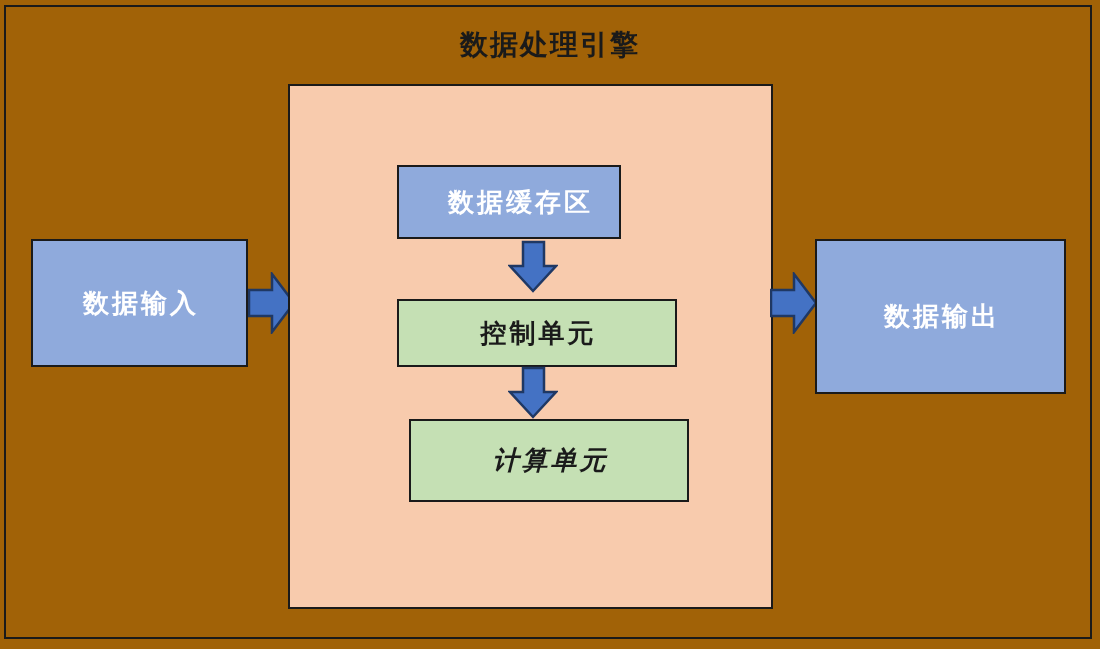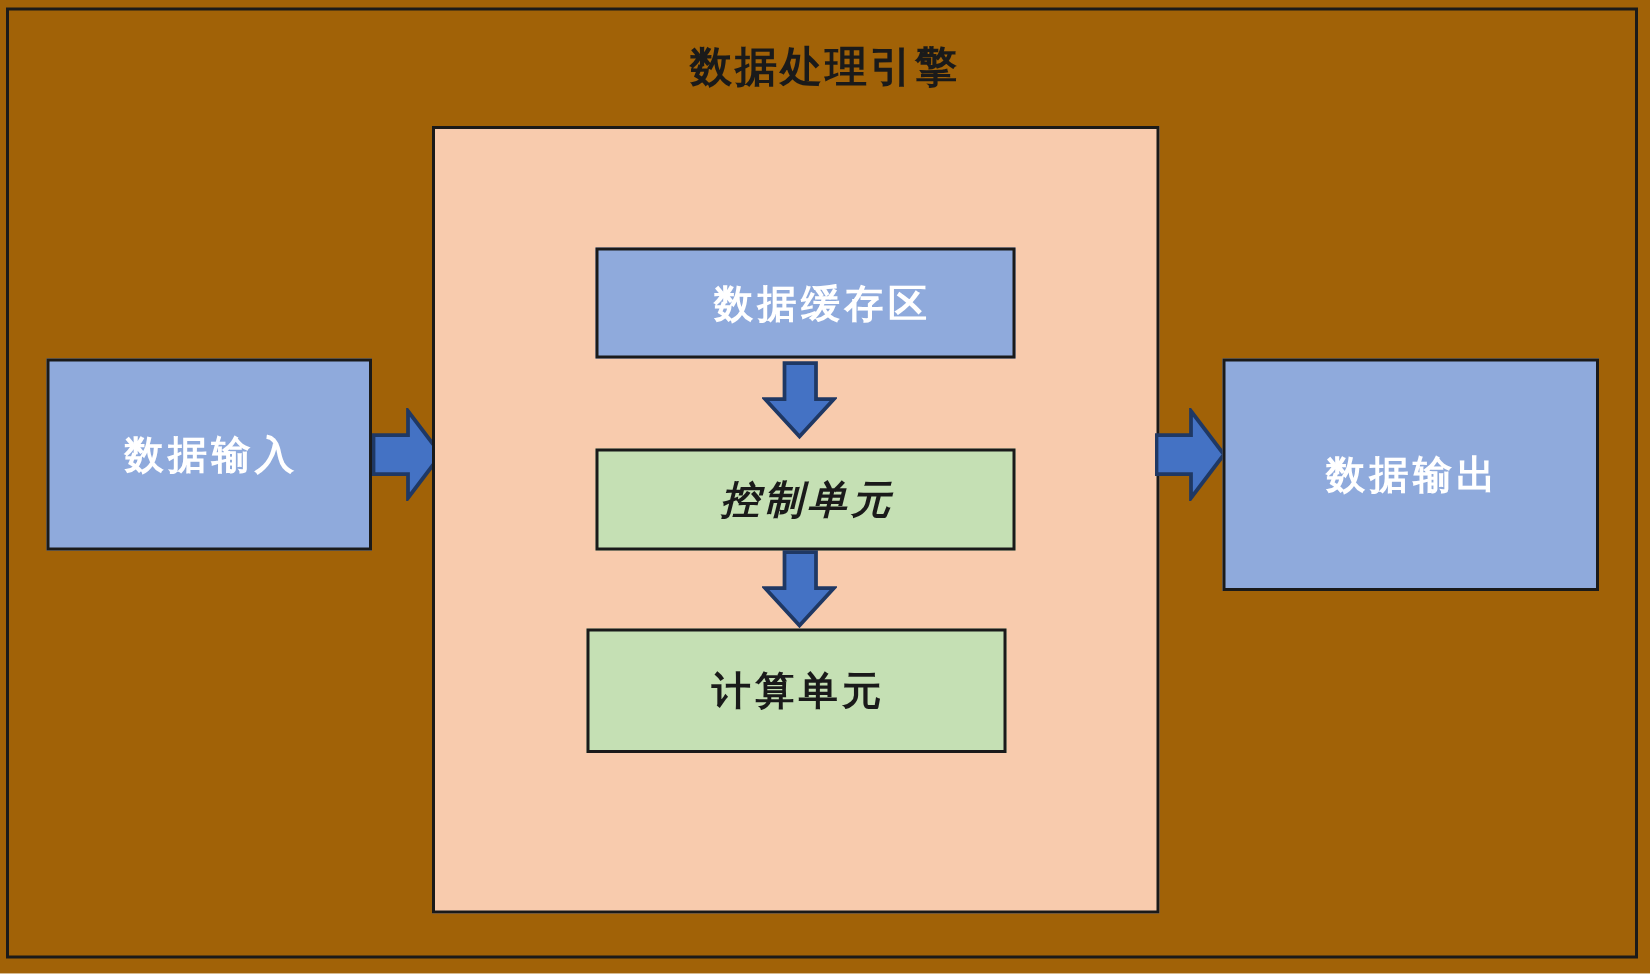--- a/index.html
+++ b/index.html
@@ -62,23 +62,23 @@
     left: 288px;
     top: 84px;
     width: 485px;
     height: 525px;
     box-sizing: border-box;
     border: 2px solid var(--border);
     background: var(--orange-fill);
   }
   .input-box   { left: 31px;  top: 239px; width: 217px; height: 128px; font-family: Liberation Serif, serif; }
   .output-box  { left: 815px; top: 239px; width: 251px; height: 155px; }
-  .buffer-box  { left: 397px; top: 165px; width: 280px; height: 74px; padding-left: 20px; }
-  .control-box { left: 397px; top: 299px; width: 280px; height: 68px; font-style: italic; }
-  .compute-box { left: 391px; top: 419px; width: 280px; height: 83px; }
+  .buffer-box  { left: 397px; top: 165px; width: 224px; height: 74px; padding-left: 20px; }
+  .control-box { left: 397px; top: 299px; width: 280px; height: 68px; }
+  .compute-box { left: 409px; top: 419px; width: 280px; height: 83px; font-style: italic; }
   .arrow {
     position: absolute;
     display: block;
   }
   .arrow polygon {
     fill: var(--arrow-fill);
     stroke: var(--arrow-stroke);
     stroke-width: 2.5;
     stroke-linejoin: miter;
   }

